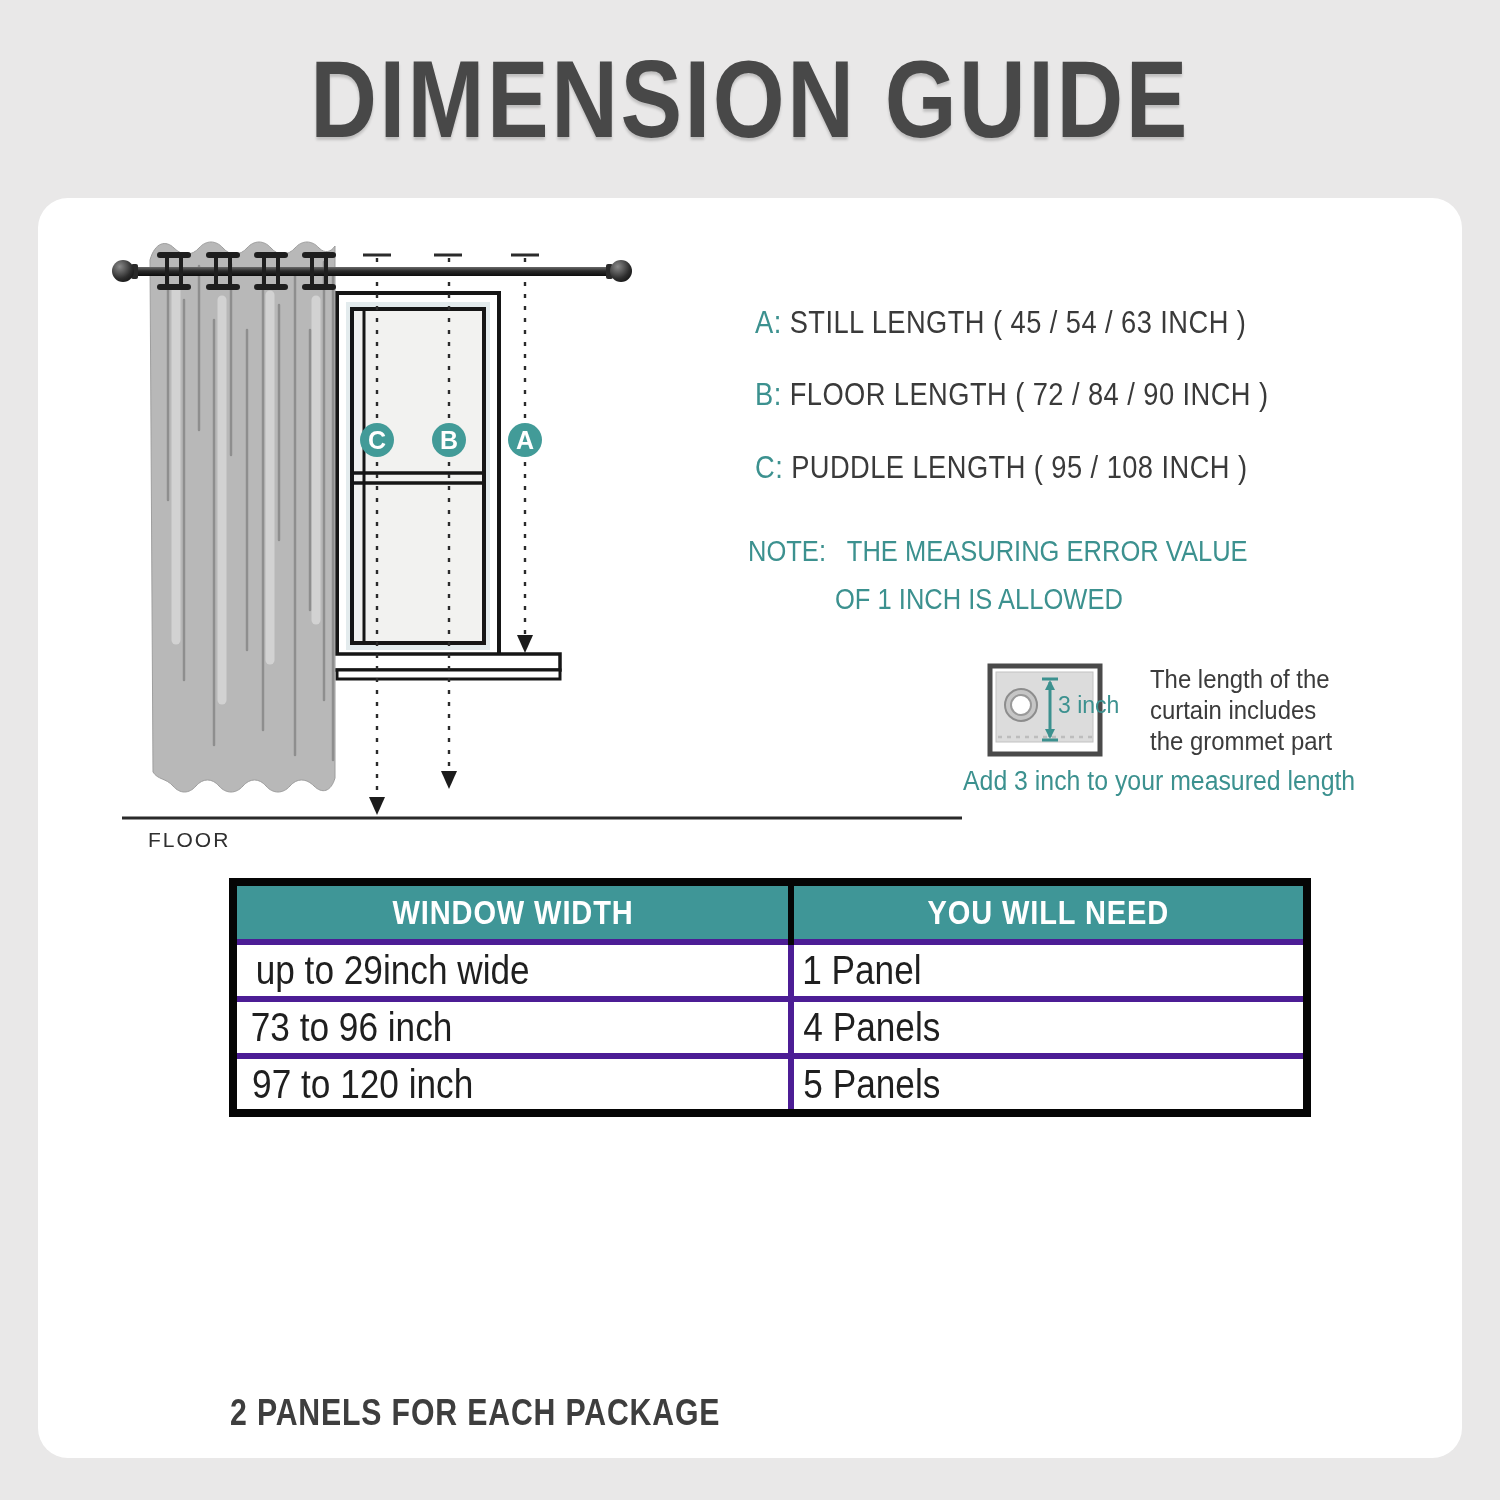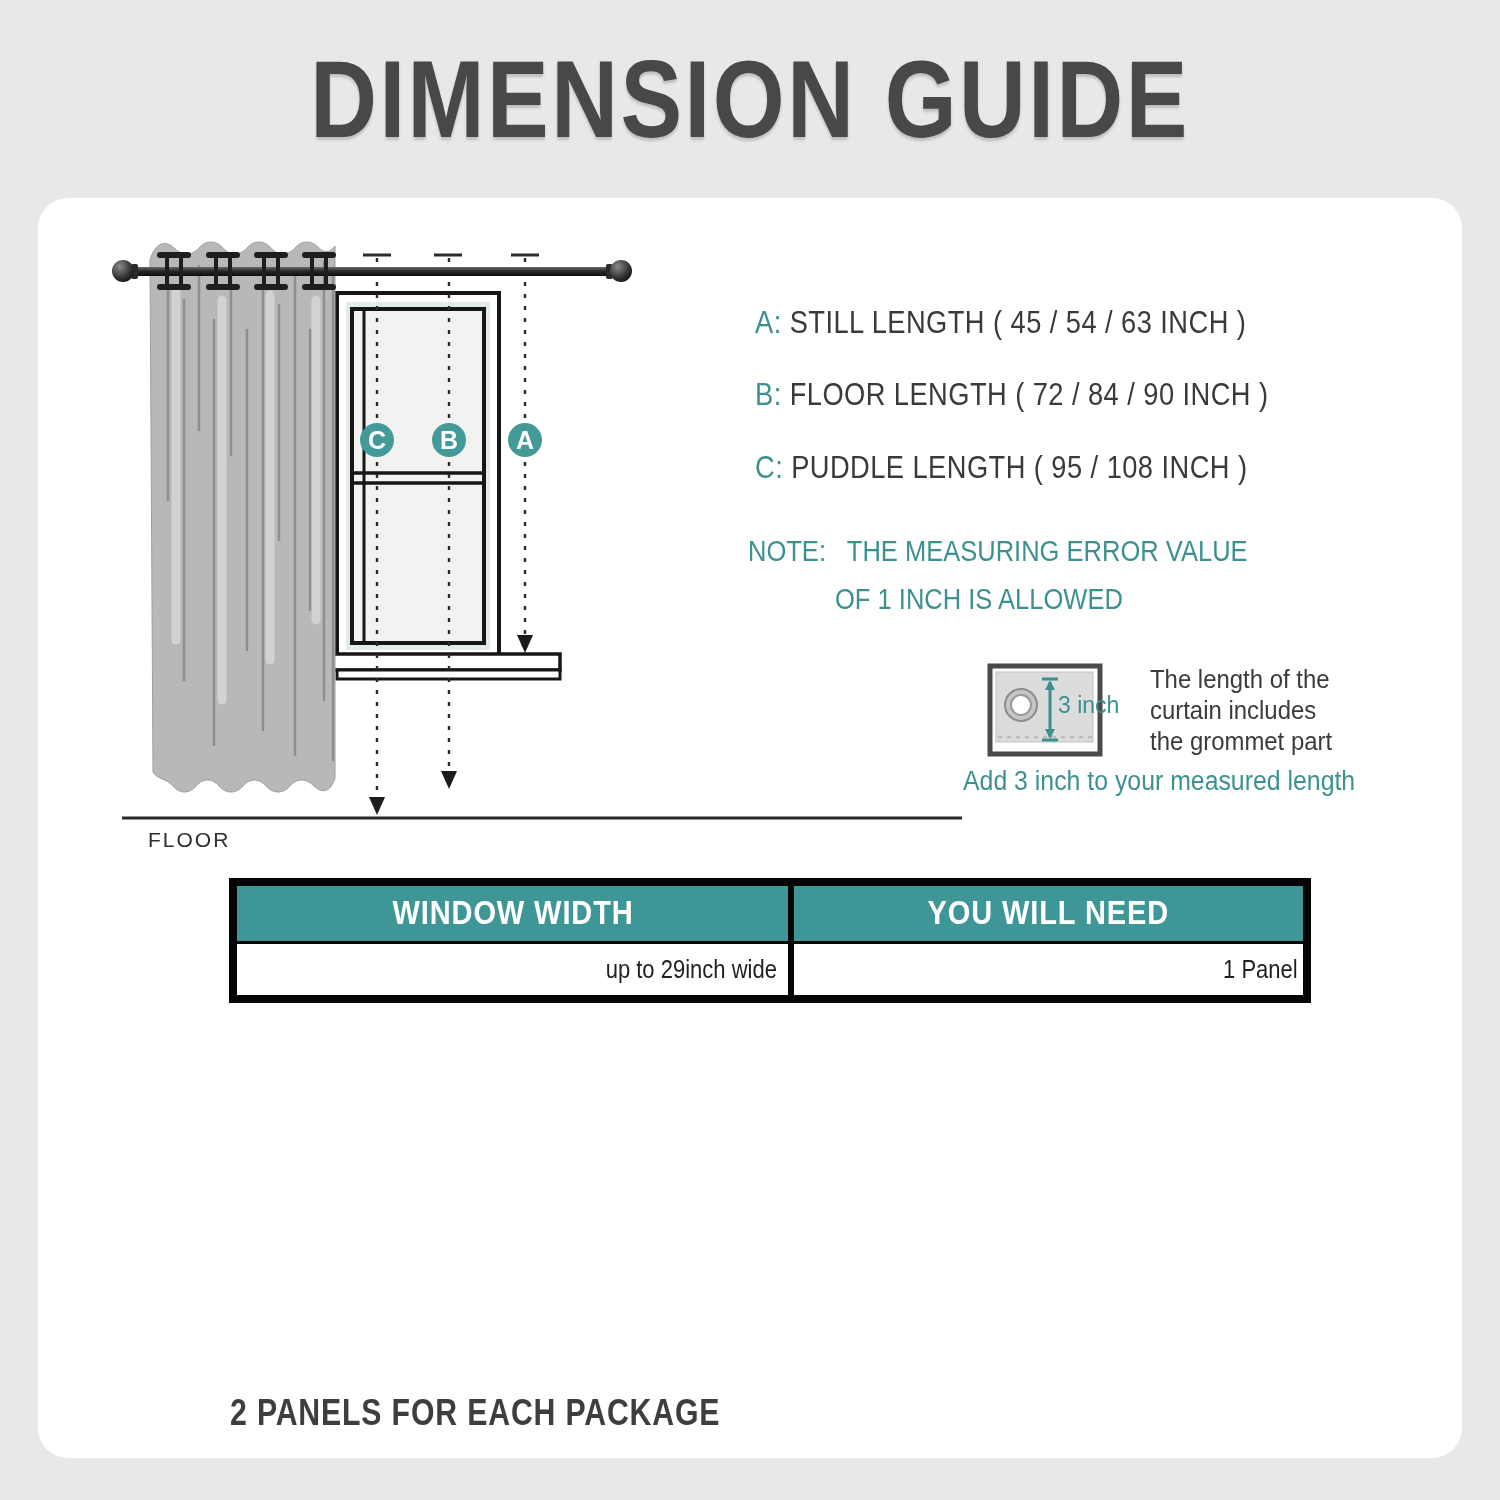--- a/index.html
+++ b/index.html
@@ -48,22 +48,22 @@
   }
   .size-table{
     position:absolute; left:229px; top:878px; width:1082px;
     border-collapse:collapse; border:8px solid #050505; table-layout:fixed;
   }
   .size-table th{
     background:#3f9697; color:#ffffff; font-size:33px; font-weight:700;
     height:60px; border:3px solid #050505; letter-spacing:1px; 
   }
   .size-table td{
-    font-size:25px; color:#1f1f1f; text-align:right; height:57px;
-    border:3px solid #4c1d95; background:#ffffff;
+    font-size:40px; color:#1f1f1f; text-align:left; height:57px;
+    border:6px solid #4c1d95; background:#ffffff;
   }
   .size-table .col2{ border-left:6px solid #050505; }
   .sq{ display:inline-block; transform:scaleX(0.88); }
   .footer-note{
     position:absolute; left:230px; top:1392px; font-size:36px; font-weight:700;
     color:#3e3e3e; letter-spacing:1px; white-space:nowrap;
     transform:scaleX(0.84); transform-origin:0 0;
   }
 </style>
 </head>
@@ -231,18 +231,26 @@
       <tr>
         <th><span class="sq">WINDOW WIDTH</span></th>
         <th class="col2"><span class="sq">YOU WILL NEED</span></th>
       </tr>
     </thead>
     <tbody>
       <tr>
           <td><span class="sq">up to 29inch wide</span></td>
           <td class="col2"><span class="sq">1 Panel</span></td>
         </tr>
+      <tr>
+          <td><span class="sq">73 to 96 inch</span></td>
+          <td class="col2"><span class="sq">4 Panels</span></td>
+        </tr>
+      <tr>
+          <td><span class="sq">97 to 120 inch</span></td>
+          <td class="col2"><span class="sq">5 Panels</span></td>
+        </tr>
     </tbody>
   </table>
 
   <div class="footer-note">2 PANELS FOR EACH PACKAGE</div>
 
 </div>
 
 </body></html>

